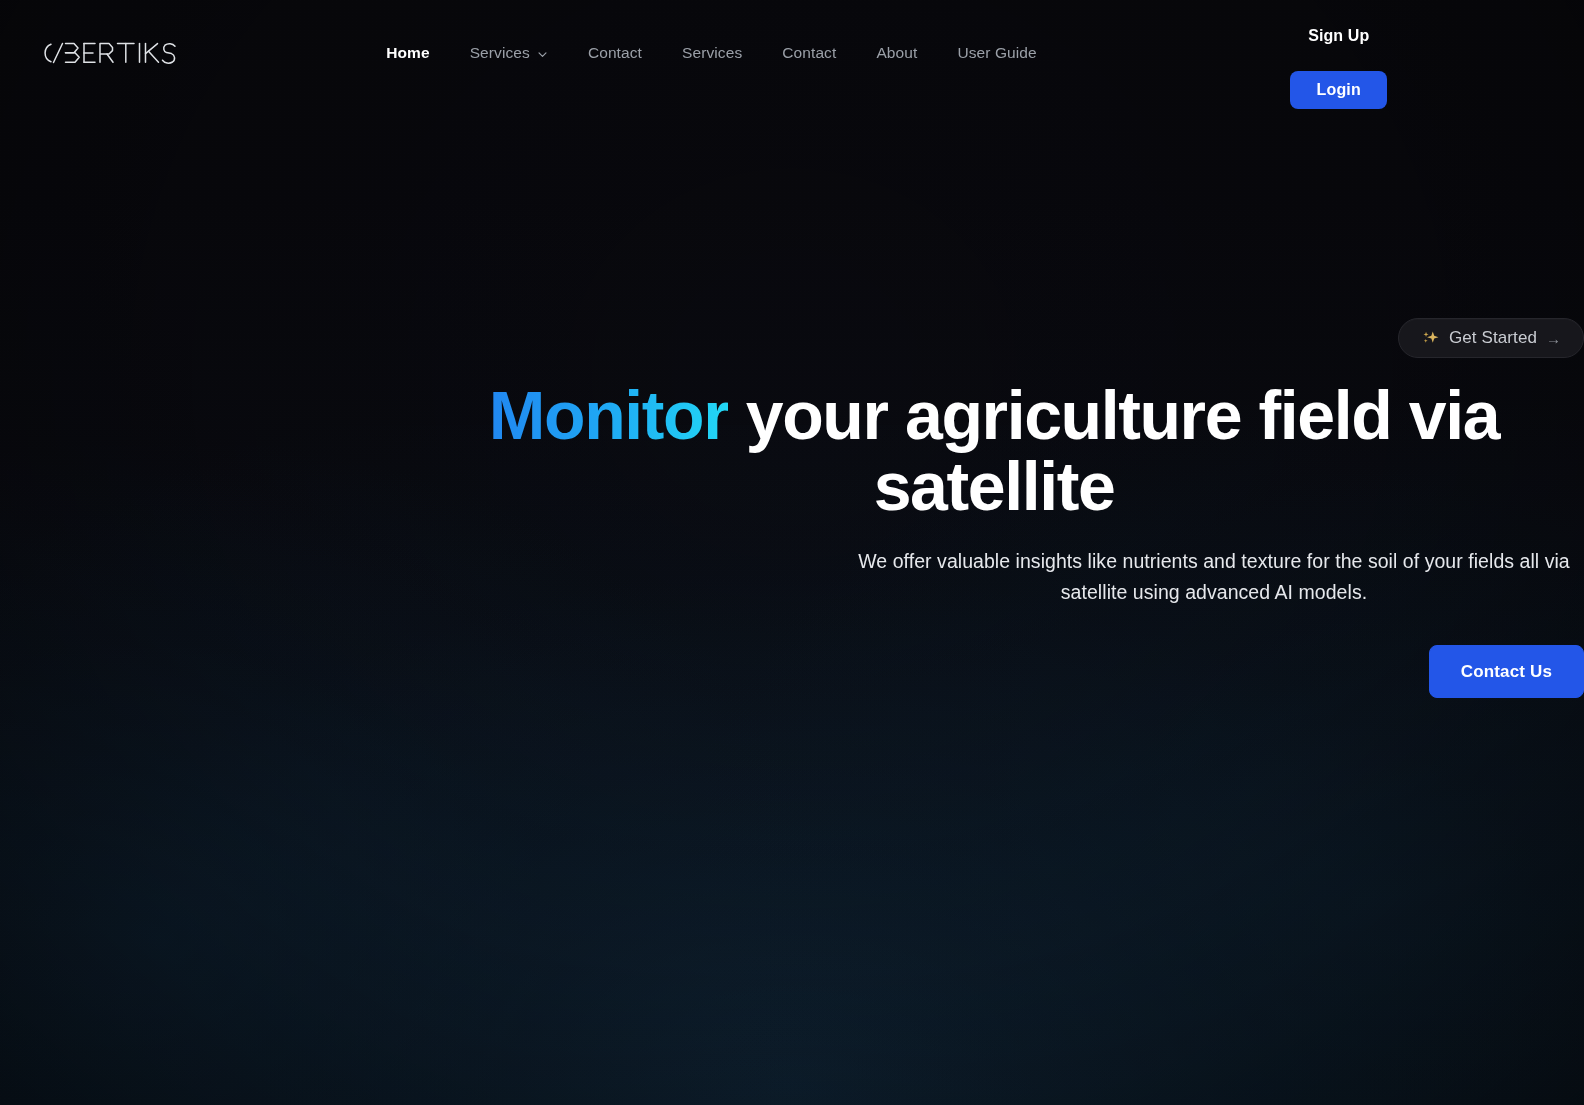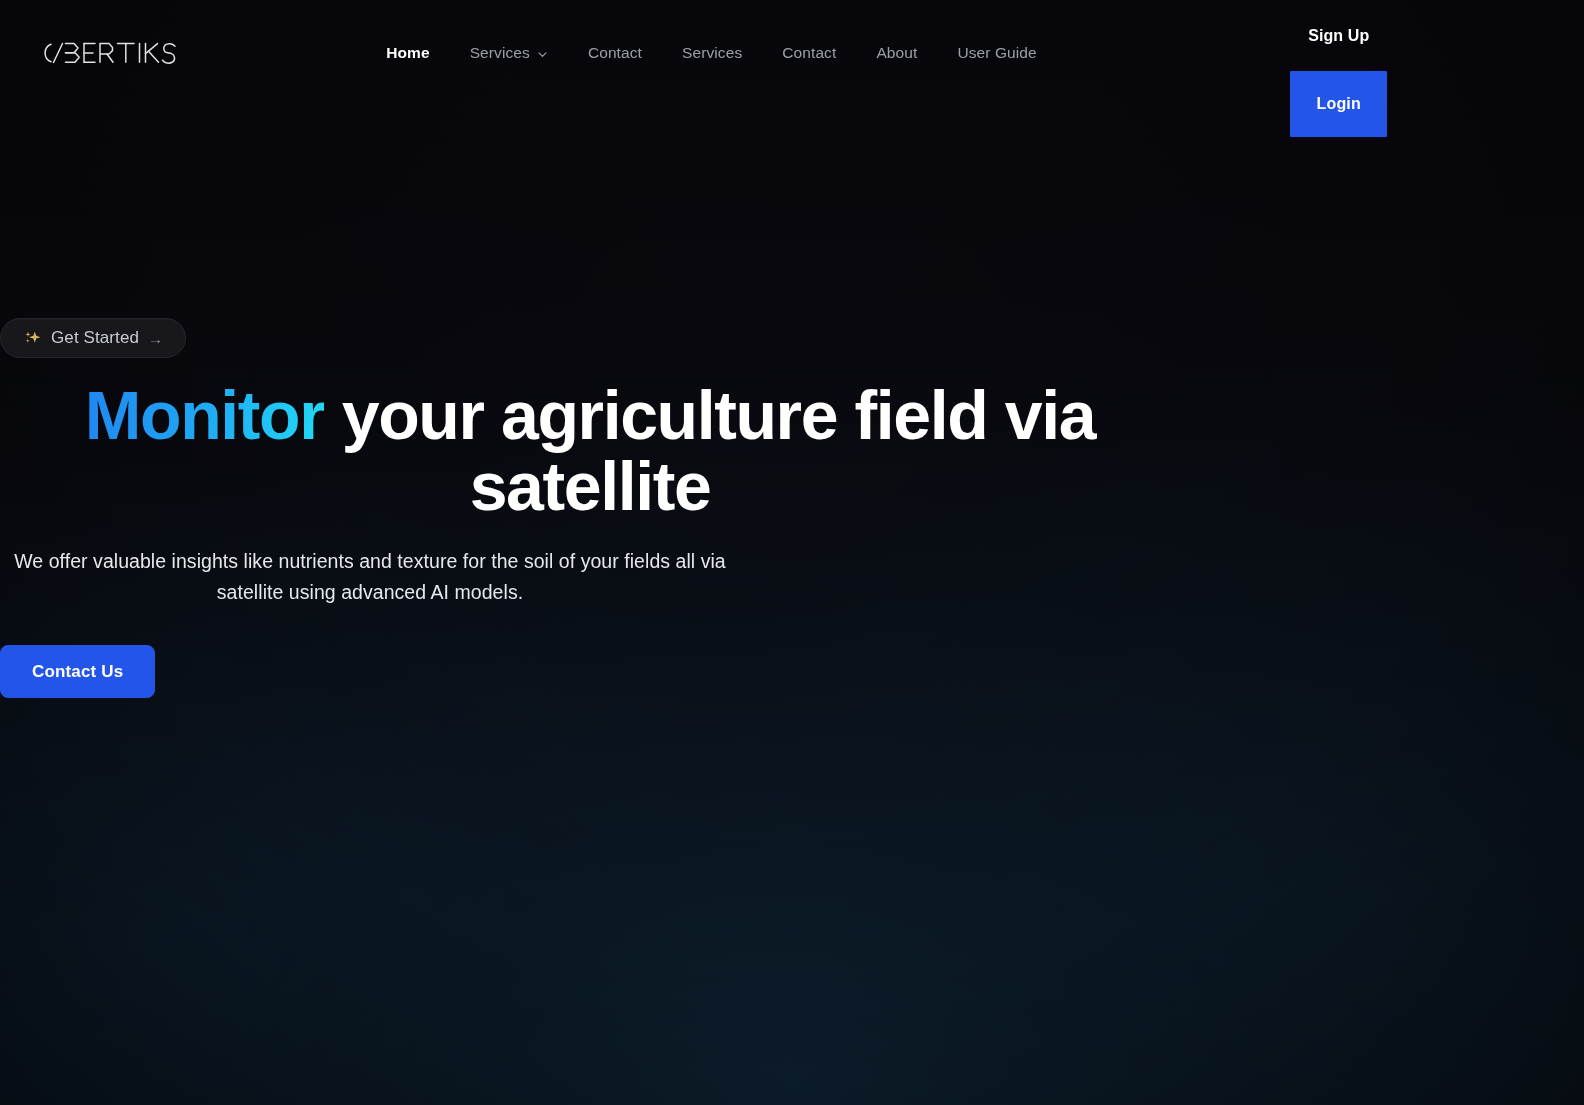--- a/index.html
+++ b/index.html
@@ -130,35 +130,35 @@
     cursor:pointer;
     padding:6px 8px;
   }
   .login-btn {
     background:#2356e8;
     color:#ffffff;
     font-size:16px;
     font-weight:bold;
     letter-spacing:0.2px;
     border:none;
-    border-radius:1px;
-    padding:24px 26px;
+    border-radius:8px;
+    padding:10px 26px;
     cursor:pointer;
     font-family:"Liberation Sans", sans-serif;
   }
 
   
   .hero {
     position:absolute;
     left:0; right:0; top:0;
     height:1105px;
     z-index:5;
     display:flex;
     flex-direction:column;
-    align-items:flex-start;
+    align-items:flex-end;
     padding-top:318px;
   }
 
   .badge {
     display:inline-flex; align-items:center; gap:9px;
     height:40px;
     padding:0 22px;
     border-radius:999px;
     background:#17171c;
     border:1px solid #26262c;

